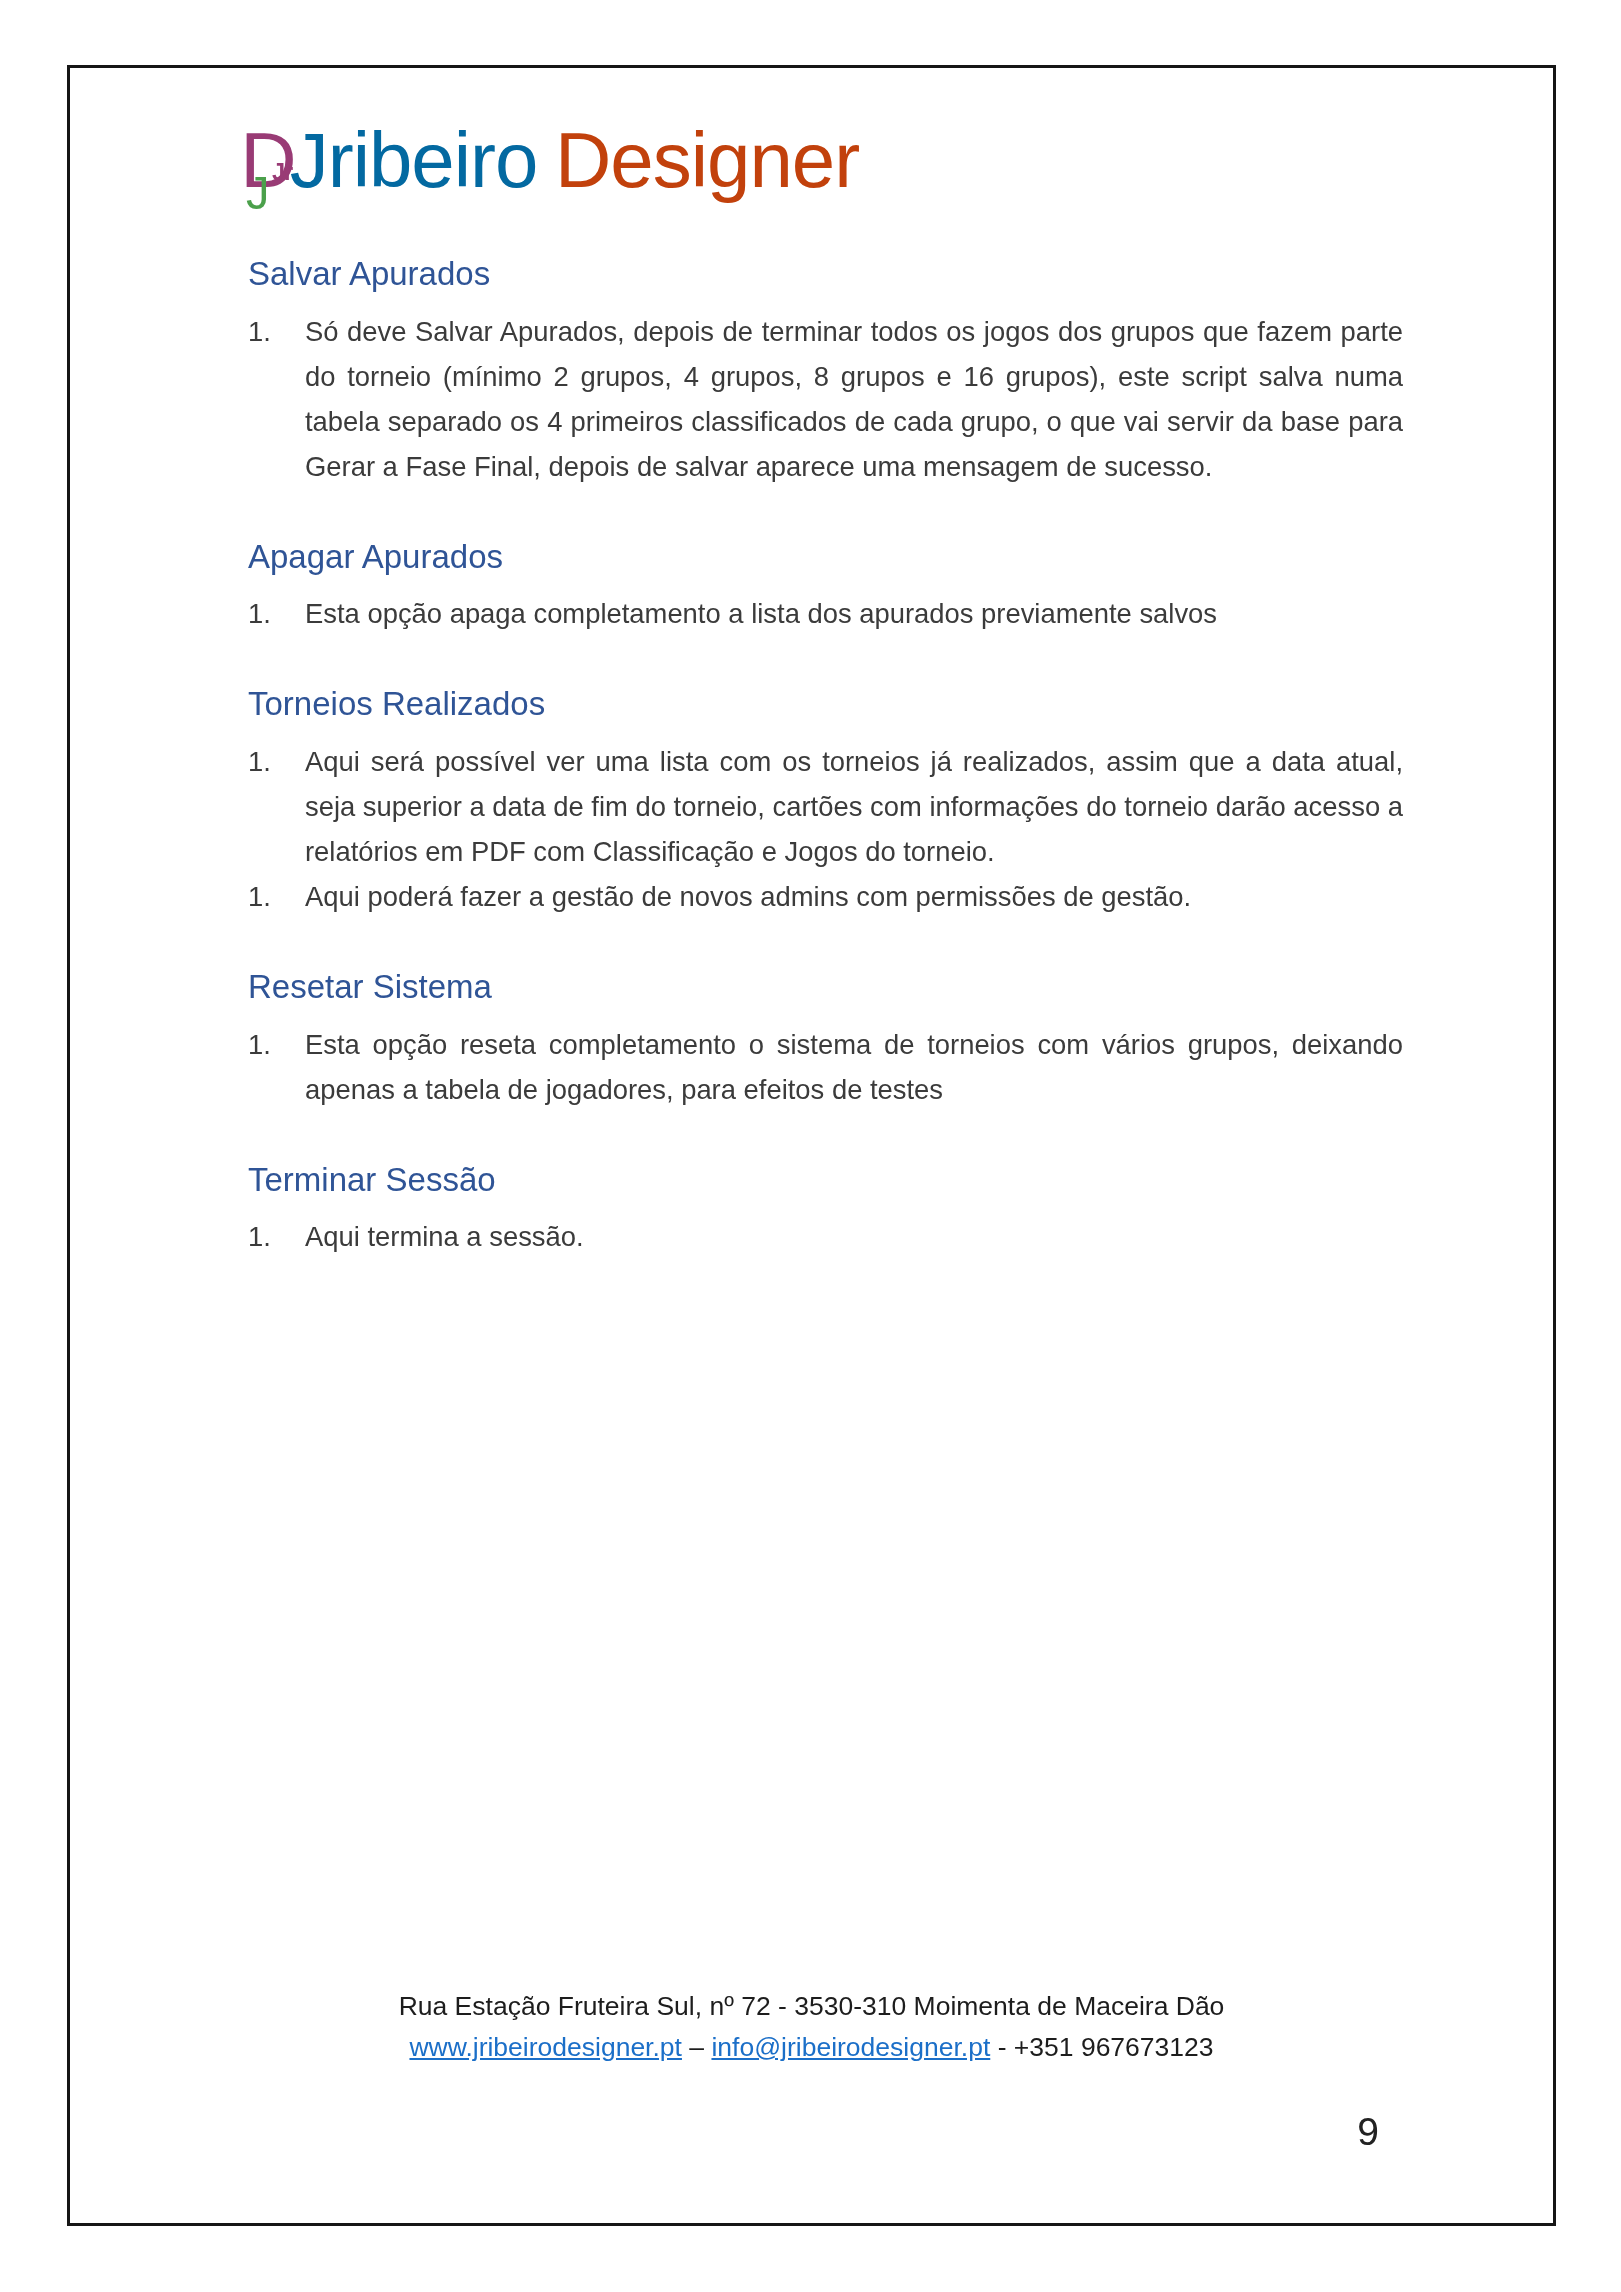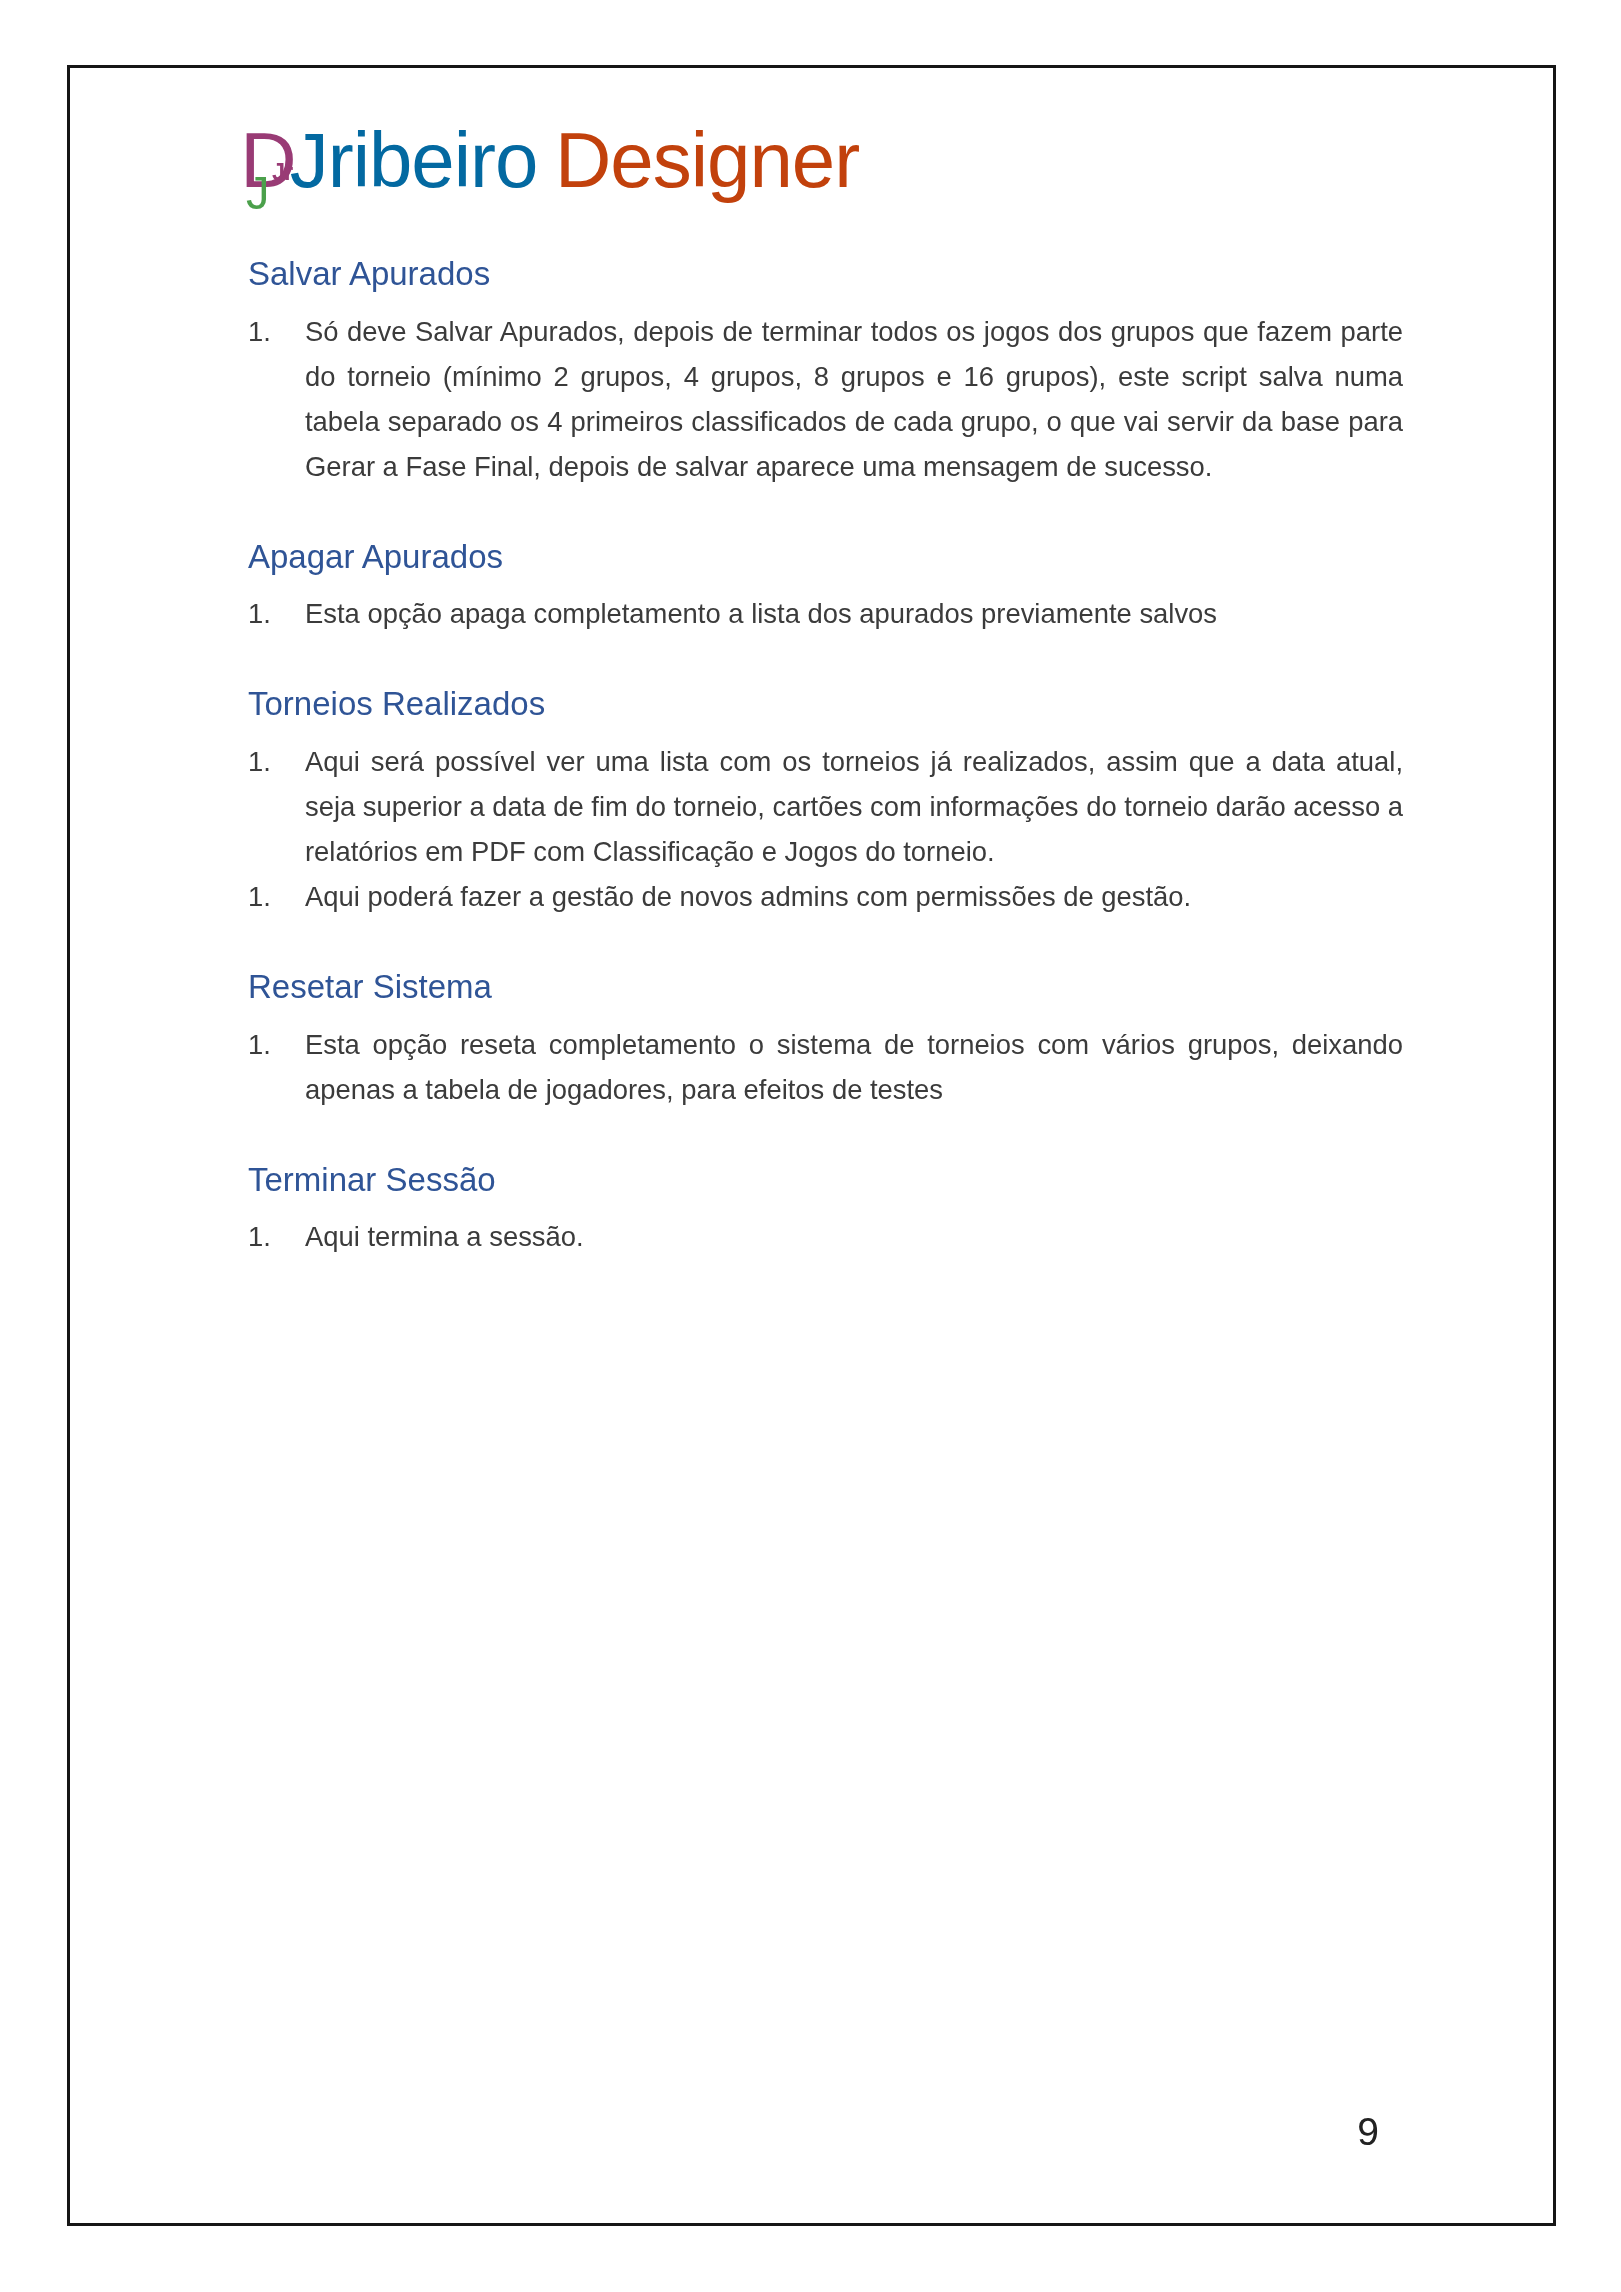--- a/index.html
+++ b/index.html
@@ -92,16 +92,26 @@
     <div class="section">
       <h2 class="section-heading">Terminar Sessão</h2>
       <div class="item">
         <span class="num">1.</span>
         <div class="item-text">Aqui termina a sessão.</div>
       </div>
     </div>
 
   </div>
 
+  <div class="footer">
+    <div>Rua Estação Fruteira Sul, nº 72 - 3530-310 Moimenta de Maceira Dão</div>
+    <div>
+      <a href="#">www.jribeirodesigner.pt</a>
+      <span class="sep">–</span>
+      <a href="#">info@jribeirodesigner.pt</a>
+      <span class="sep">-</span>
+      <span>+351 967673123</span>
+    </div>
+  </div>
 
   <div class="page-number">9</div>
 </div>
 
 
 </body></html>

